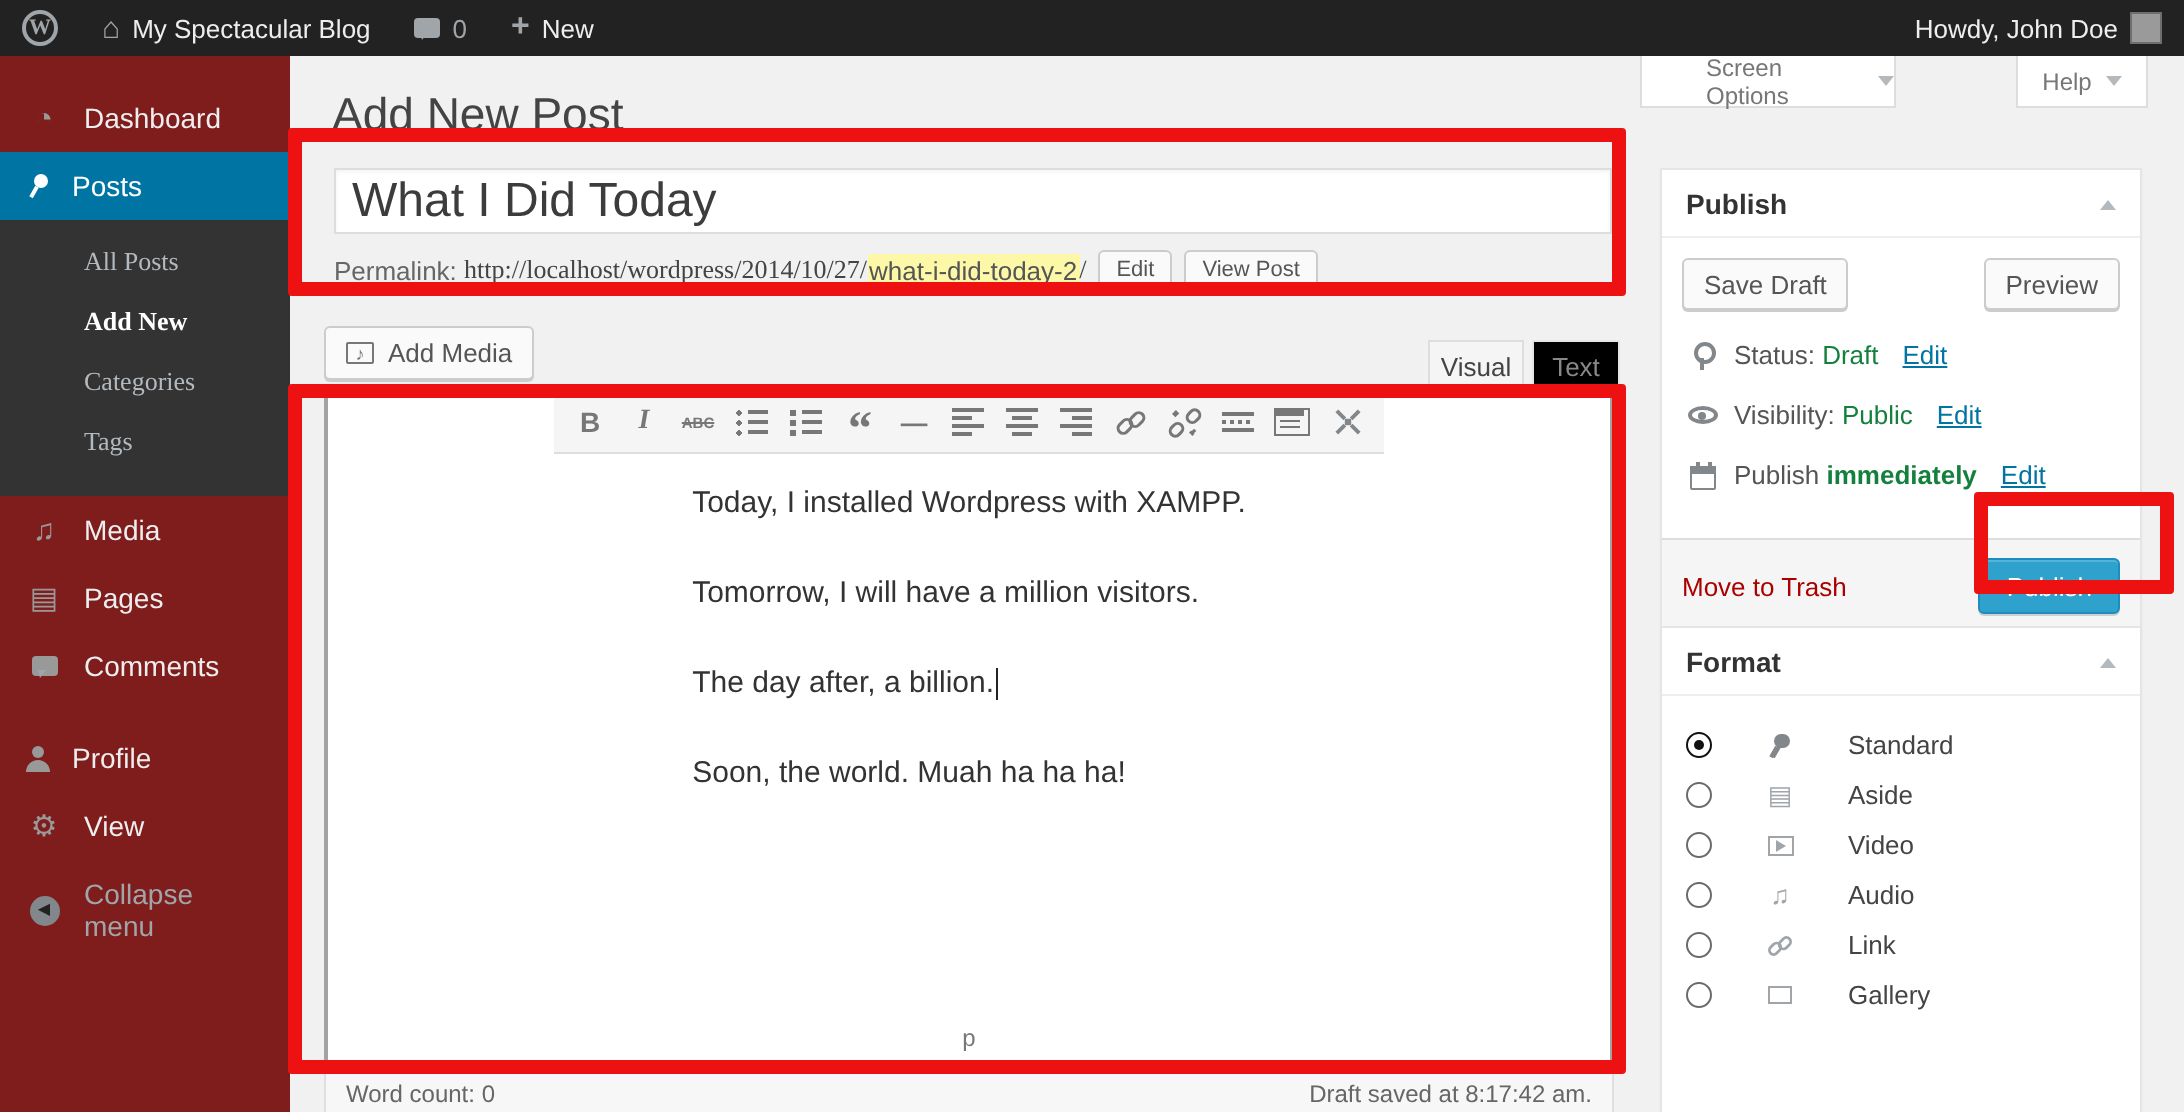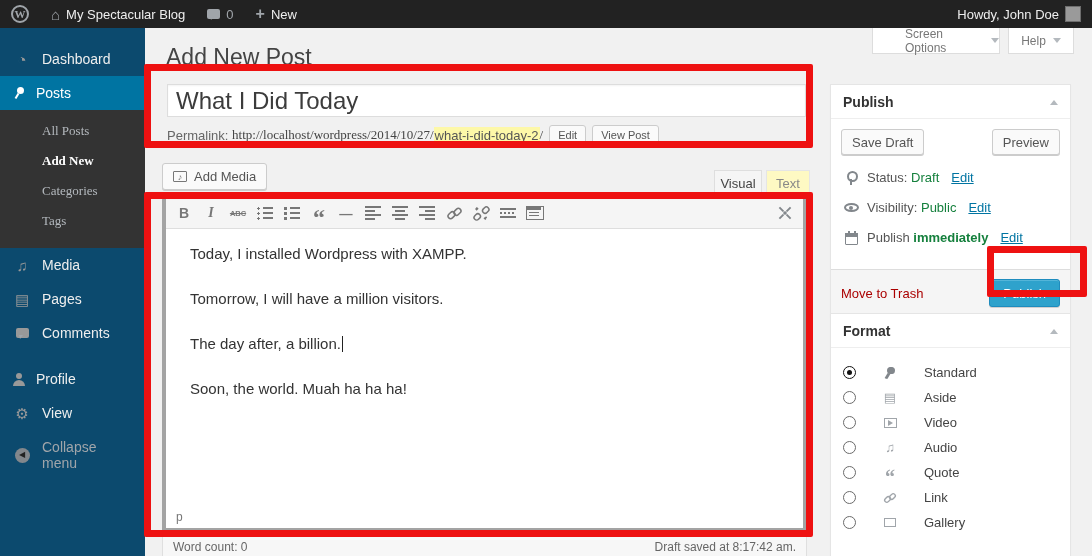--- a/index.html
+++ b/index.html
@@ -16,21 +16,21 @@
   .ic-home { color:#a0a5aa; font-size:15px; line-height:1; }
   .ic-home::before { content:"⌂"; }
   .bubble { position:relative; width:13px; height:10px; background:#a0a5aa; border-radius:2px; display:inline-block; }
   .bubble::after { content:""; position:absolute; left:3px; bottom:-4px; border:3px solid transparent; border-top:4px solid #a0a5aa; border-left-width:1px; }
   .count { color:#a0a5aa; }
   .plus { color:#a0a5aa; font-size:16px; font-weight:bold; line-height:1; }
   .plus::before { content:"+"; }
   .avatar { width:16px; height:16px; background:#9a9a9a; border:1px solid #6e6e6e; display:inline-block; }
 
   
-  .sidebar { position:absolute; top:28px; left:0; bottom:0; width:145px; background:#0c4a6e; padding-top:14px; z-index:4; }
+  .sidebar { position:absolute; top:28px; left:0; bottom:0; width:145px; background:#7f1d1d; padding-top:14px; z-index:4; }
   .menu-item { position:relative; display:flex; align-items:center; gap:10px; padding:9px 12px; color:#eee; font-size:14px; }
   .menu-item.active { background:#0074a2; color:#fff; }
   .menu-item.active .mi { color:#fff; }
   .menu-item .arrow { position:absolute; right:-8px; top:50%; margin-top:-8px; width:0; height:0; border:8px solid transparent; border-left:8px solid #0074a2; }
   .mi { width:20px; height:16px; display:flex; align-items:center; justify-content:center; color:#999; font-size:15px; line-height:1; flex:none; }
   .submenu { background:#333; padding:6px 0 12px;font-family:Liberation Serif, serif; }
   .sub-item { padding:7px 0 7px 42px; font-size:13px; color:#b4b9be; }
   .sub-item.current { color:#fff; font-weight:bold; }
   .side-sep { height:12px; }
   
@@ -44,41 +44,41 @@
   .person { position:relative; width:14px; height:14px; }
   .person::before { content:""; position:absolute; left:4px; top:1px; width:6px; height:6px; border-radius:50%; background:currentColor; }
   .person::after { content:""; position:absolute; left:1px; top:8px; width:12px; height:6px; border-radius:6px 6px 0 0; background:currentColor; }
   .collapsei { width:15px; height:15px; border-radius:50%; background:#82878c; color:#222; display:flex; align-items:center; justify-content:center; font-size:8px; }
   .collapsei::before { content:"◀"; }
   .dim { color:#a0a5aa; }
 
   
   .page-title { position:absolute; left:166px; top:44px; font-size:23px; color:#444; font-weight:400; }
   .corner-btn { position:absolute; top:28px; height:26px; background:#fff; border:1px solid #ddd; border-top:none; color:#777; font-size:12px; display:flex; align-items:center; justify-content:center; gap:7px; }
-  .so-btn { left:872px; width:128px;padding-left:32px; }
+  .so-btn { left:820px; width:128px;padding-left:32px; }
   .help-btn { left:1008px; width:66px; }
   .tri-down { width:0; height:0; border:4px solid transparent; border-top:5px solid #b4b9be; margin-top:4px; }
 
   
   .title-input { position:absolute; left:167px; top:84px; width:639px; height:33px; border:1px solid #ddd; background:#fff; font-size:24px; color:#3c3c3c; padding:0 8px; font-family:"Liberation Sans", sans-serif; box-shadow:inset 0 1px 2px rgba(0,0,0,.05); }
   .permalink { position:absolute; left:167px; top:124px; height:22px; display:flex; align-items:center; font-size:13px; color:#666; }
   .permalink .url { color:#444;font-family:Liberation Serif, serif; }
   .permalink .slug { background:#fdf8a8; color:#555; padding:1px 1px; }
   .btn-xs { height:20px; padding:0 8px; font-size:11px; margin-left:6px; display:inline-flex; align-items:center; background:#fafafa; border:1px solid #ccc; border-radius:3px; color:#555; }
 
   
   .add-media { position:absolute; left:162px; top:163px; height:27px; padding:0 10px; display:flex; align-items:center; gap:7px; background:#fafafa; border:1px solid #ccc; border-radius:3px; color:#555; font-size:13px; box-shadow:0 1px 0 #ccc; }
   .ic-media { position:relative; width:14px; height:11px; border:1px solid #777; border-radius:1px; font-size:9px; color:#777; display:flex; align-items:center; justify-content:center; }
   .ic-media::before { content:"♪"; font-weight:bold; }
   .tab { position:absolute; top:170px; height:25px; display:flex; align-items:center; justify-content:center; font-size:13px; }
   .tab-visual { left:714px; width:48px; background:#f5f5f5; border:1px solid #dedede; border-bottom:none; color:#444; }
-  .tab-text { left:766px; width:44px; background:#fef9c3; border:1px solid #e5e5e5; border-bottom:none; color:#888; }
-
-  
-  .editor { position:absolute; left:162px; top:194px; width:645px; height:338px; background:#fff; border:4px solid #a3a3a3; display:flex; flex-direction:column; }
+  .tab-text { left:766px; width:44px; background:#000000; border:1px solid #e5e5e5; border-bottom:none; color:#888; }
+
+  
+  .editor { position:absolute; left:162px; top:194px; width:645px; height:338px; background:#fff; border:2px solid #a3a3a3; display:flex; flex-direction:column;align-items:center; }
   .toolbar { height:31px; background:#f5f5f5; border-bottom:1px solid #dedede; display:flex; align-items:center; padding:0 5px; gap:1px; flex:none; }
   .tb { width:26px; height:24px; display:flex; align-items:center; justify-content:center; background:none; border:none; color:#777; }
   .tb-b::before { content:"B"; font-weight:bold; font-size:14px; }
   .tb-i::before { content:"I"; font-style:italic; font-size:14px; font-family:"Liberation Serif", serif; font-weight:bold; }
   .tb-abc::before { content:"ABC"; font-size:7.5px; font-weight:bold; text-decoration:line-through; }
   .tb-ul::before, .tb-ol::before { content:""; width:16px; height:14px;
     background-repeat:no-repeat; }
   .tb-ul::before { background-image:
       radial-gradient(circle,#777 60%,transparent 65%),radial-gradient(circle,#777 60%,transparent 65%),radial-gradient(circle,#777 60%,transparent 65%),
       linear-gradient(#777,#777),linear-gradient(#777,#777),linear-gradient(#777,#777);
@@ -381,25 +381,20 @@
           </span>
         <span data-interactable="true">Video</span>
       </div>
       <div class="fmt-row" data-interactable="false">
         <span class="radio" data-interactable="true"></span>
         <span class="fic f-audio" data-interactable="false"></span>
         <span data-interactable="true">Audio</span>
       </div>
       <div class="fmt-row" data-interactable="false">
         <span class="radio" data-interactable="true"></span>
-        <span class="fic f-quote" data-interactable="false"></span>
-        <span data-interactable="true">Quote</span>
-      </div>
-      <div class="fmt-row" data-interactable="false">
-        <span class="radio" data-interactable="true"></span>
         <span class="fic" data-interactable="false">
           <svg width="14" height="14" viewBox="0 0 20 20">
               <g fill="none" stroke="#a0a5aa" stroke-width="2">
                 <rect x="2" y="9" width="9" height="6" rx="3" transform="rotate(-45 6.5 12)"></rect>
                 <rect x="9" y="5" width="9" height="6" rx="3" transform="rotate(-45 13.5 8)"></rect>
               </g>
             </svg>
         </span>
         <span data-interactable="true">Link</span>
       </div>

